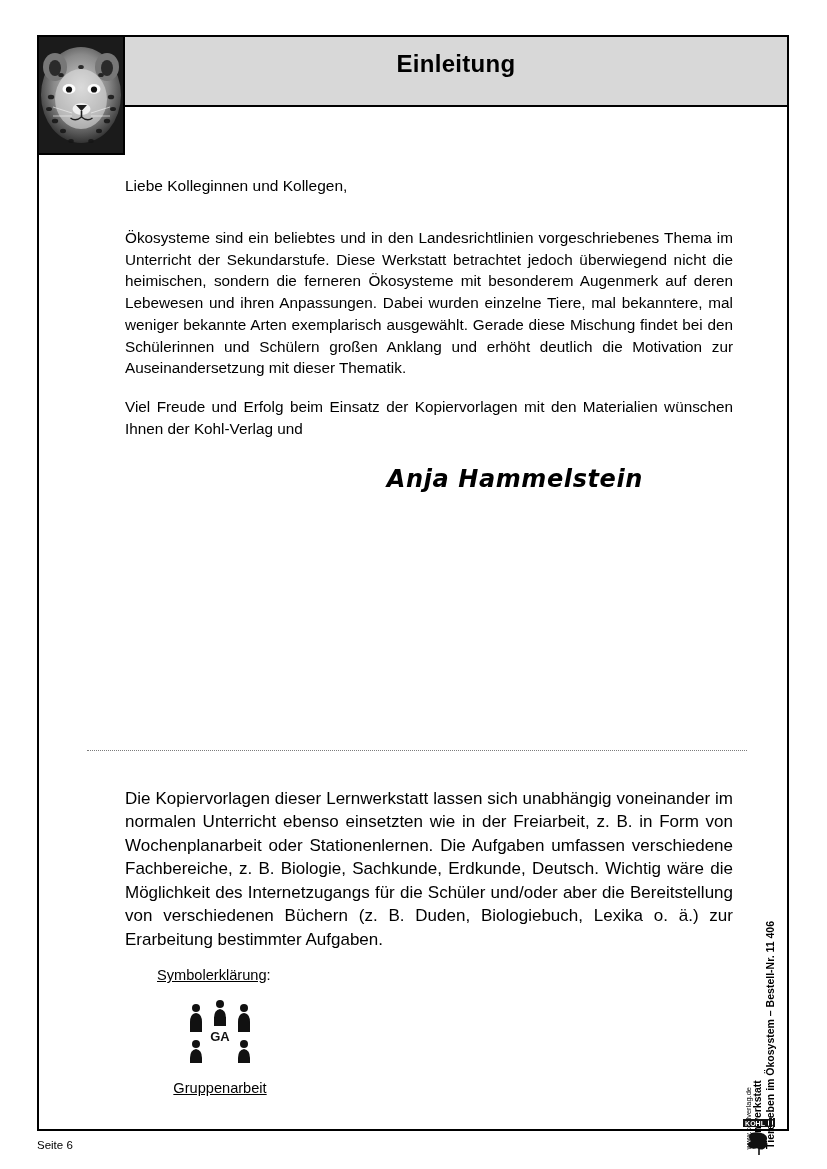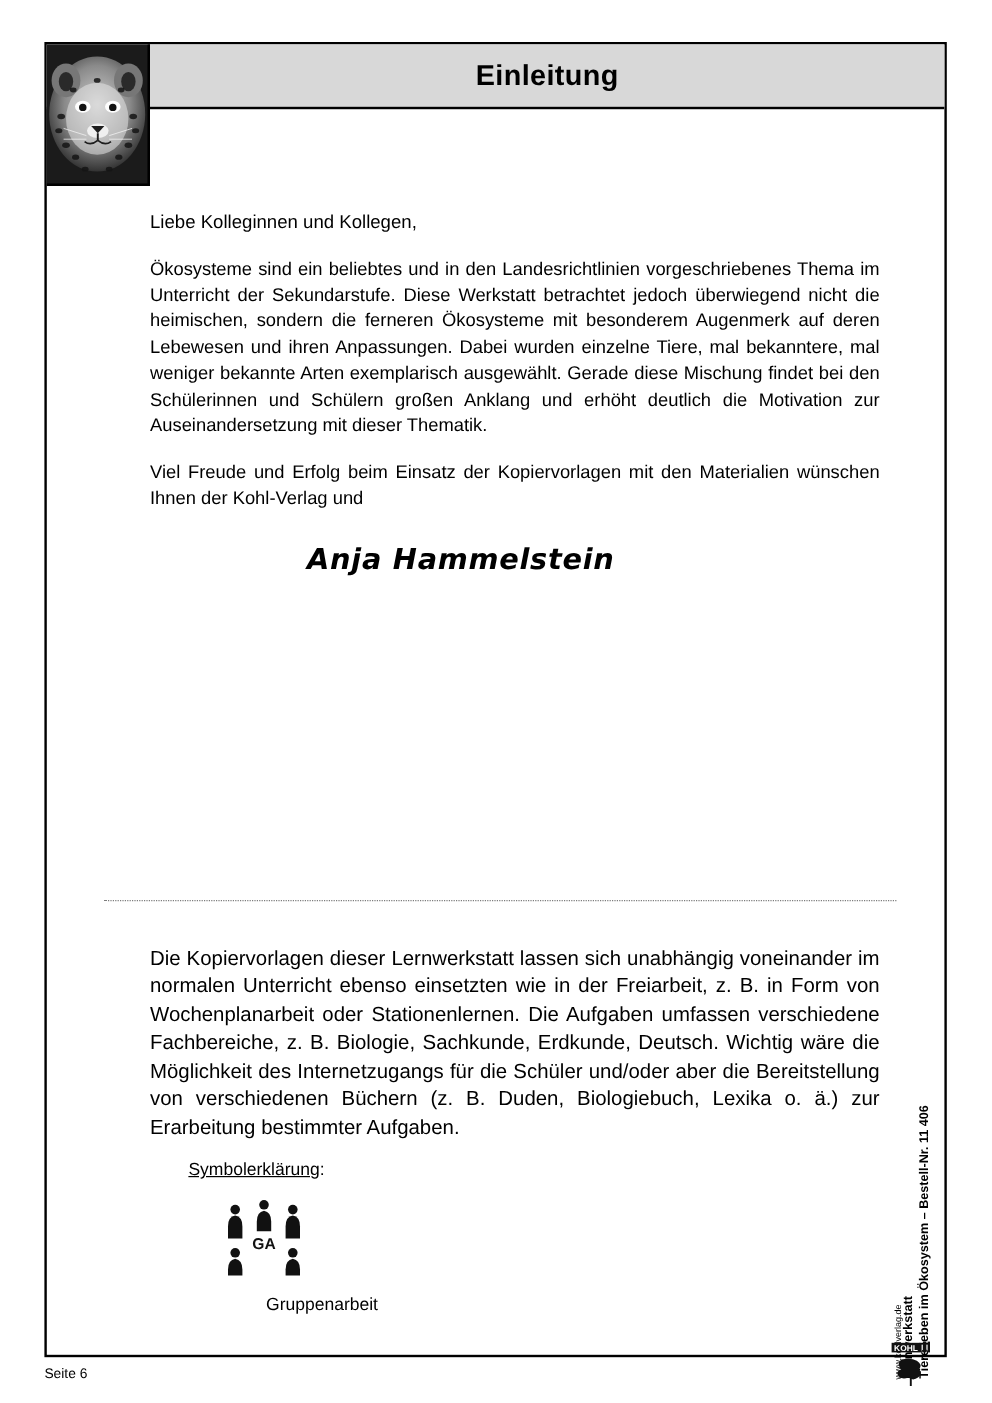--- a/index.html
+++ b/index.html
@@ -34,21 +34,21 @@
     box-sizing: border-box;
     background: #fff;
   }
 
   
   .header-bar {
     position: absolute;
     left: 0;
     top: 0;
     width: 100%;
-    height: 54px;
+    height: 70px;
     background: #d8d8d8;
     border-bottom: 2px solid #000;
     box-sizing: border-box;
   }
   .header-title {
     position: absolute;
     left: 86px;
     right: 0;
     top: 0;
     height: 54px;
@@ -76,32 +76,32 @@
 
   
   .content {
     position: absolute;
     left: 86px;
     top: 140px;
     width: 608px;
   }
   .salutation {
     font-size: 15.5px;
-    margin-bottom: 19px;
+    margin-bottom: 32px;
   }
   p.para {
     font-size: 15.3px;
     line-height: 1.42;
     margin: 0 0 17px 0;
     text-align: justify;
     text-justify: inter-word;
   }
   .signature {
     margin-top: 26px;
-    text-align: center;
+    text-align: right;
     font-size: 24px;
     font-weight: bold;
     font-style: italic;
     font-family: "DejaVu Sans", sans-serif;
     letter-spacing: 0.6px;
     padding-right: 90px;
   }
 
   
   .sep {
@@ -140,21 +140,22 @@
   .symbols {
     position: absolute;
     left: 86px;
     top: 955px;
     width: 620px;
     display: flex;
     justify-content: space-between;
   }
   .sym {
     width: 190px;
-    text-align: right;
+    text-align: center;
+    text-decoration: underline;
   }
   .sym .glyph {
     height: 74px;
     display: flex;
     align-items: flex-end;
     justify-content: center;
   }
   .sym .caption {
     margin-top: 14px;
     font-size: 14.6px;

